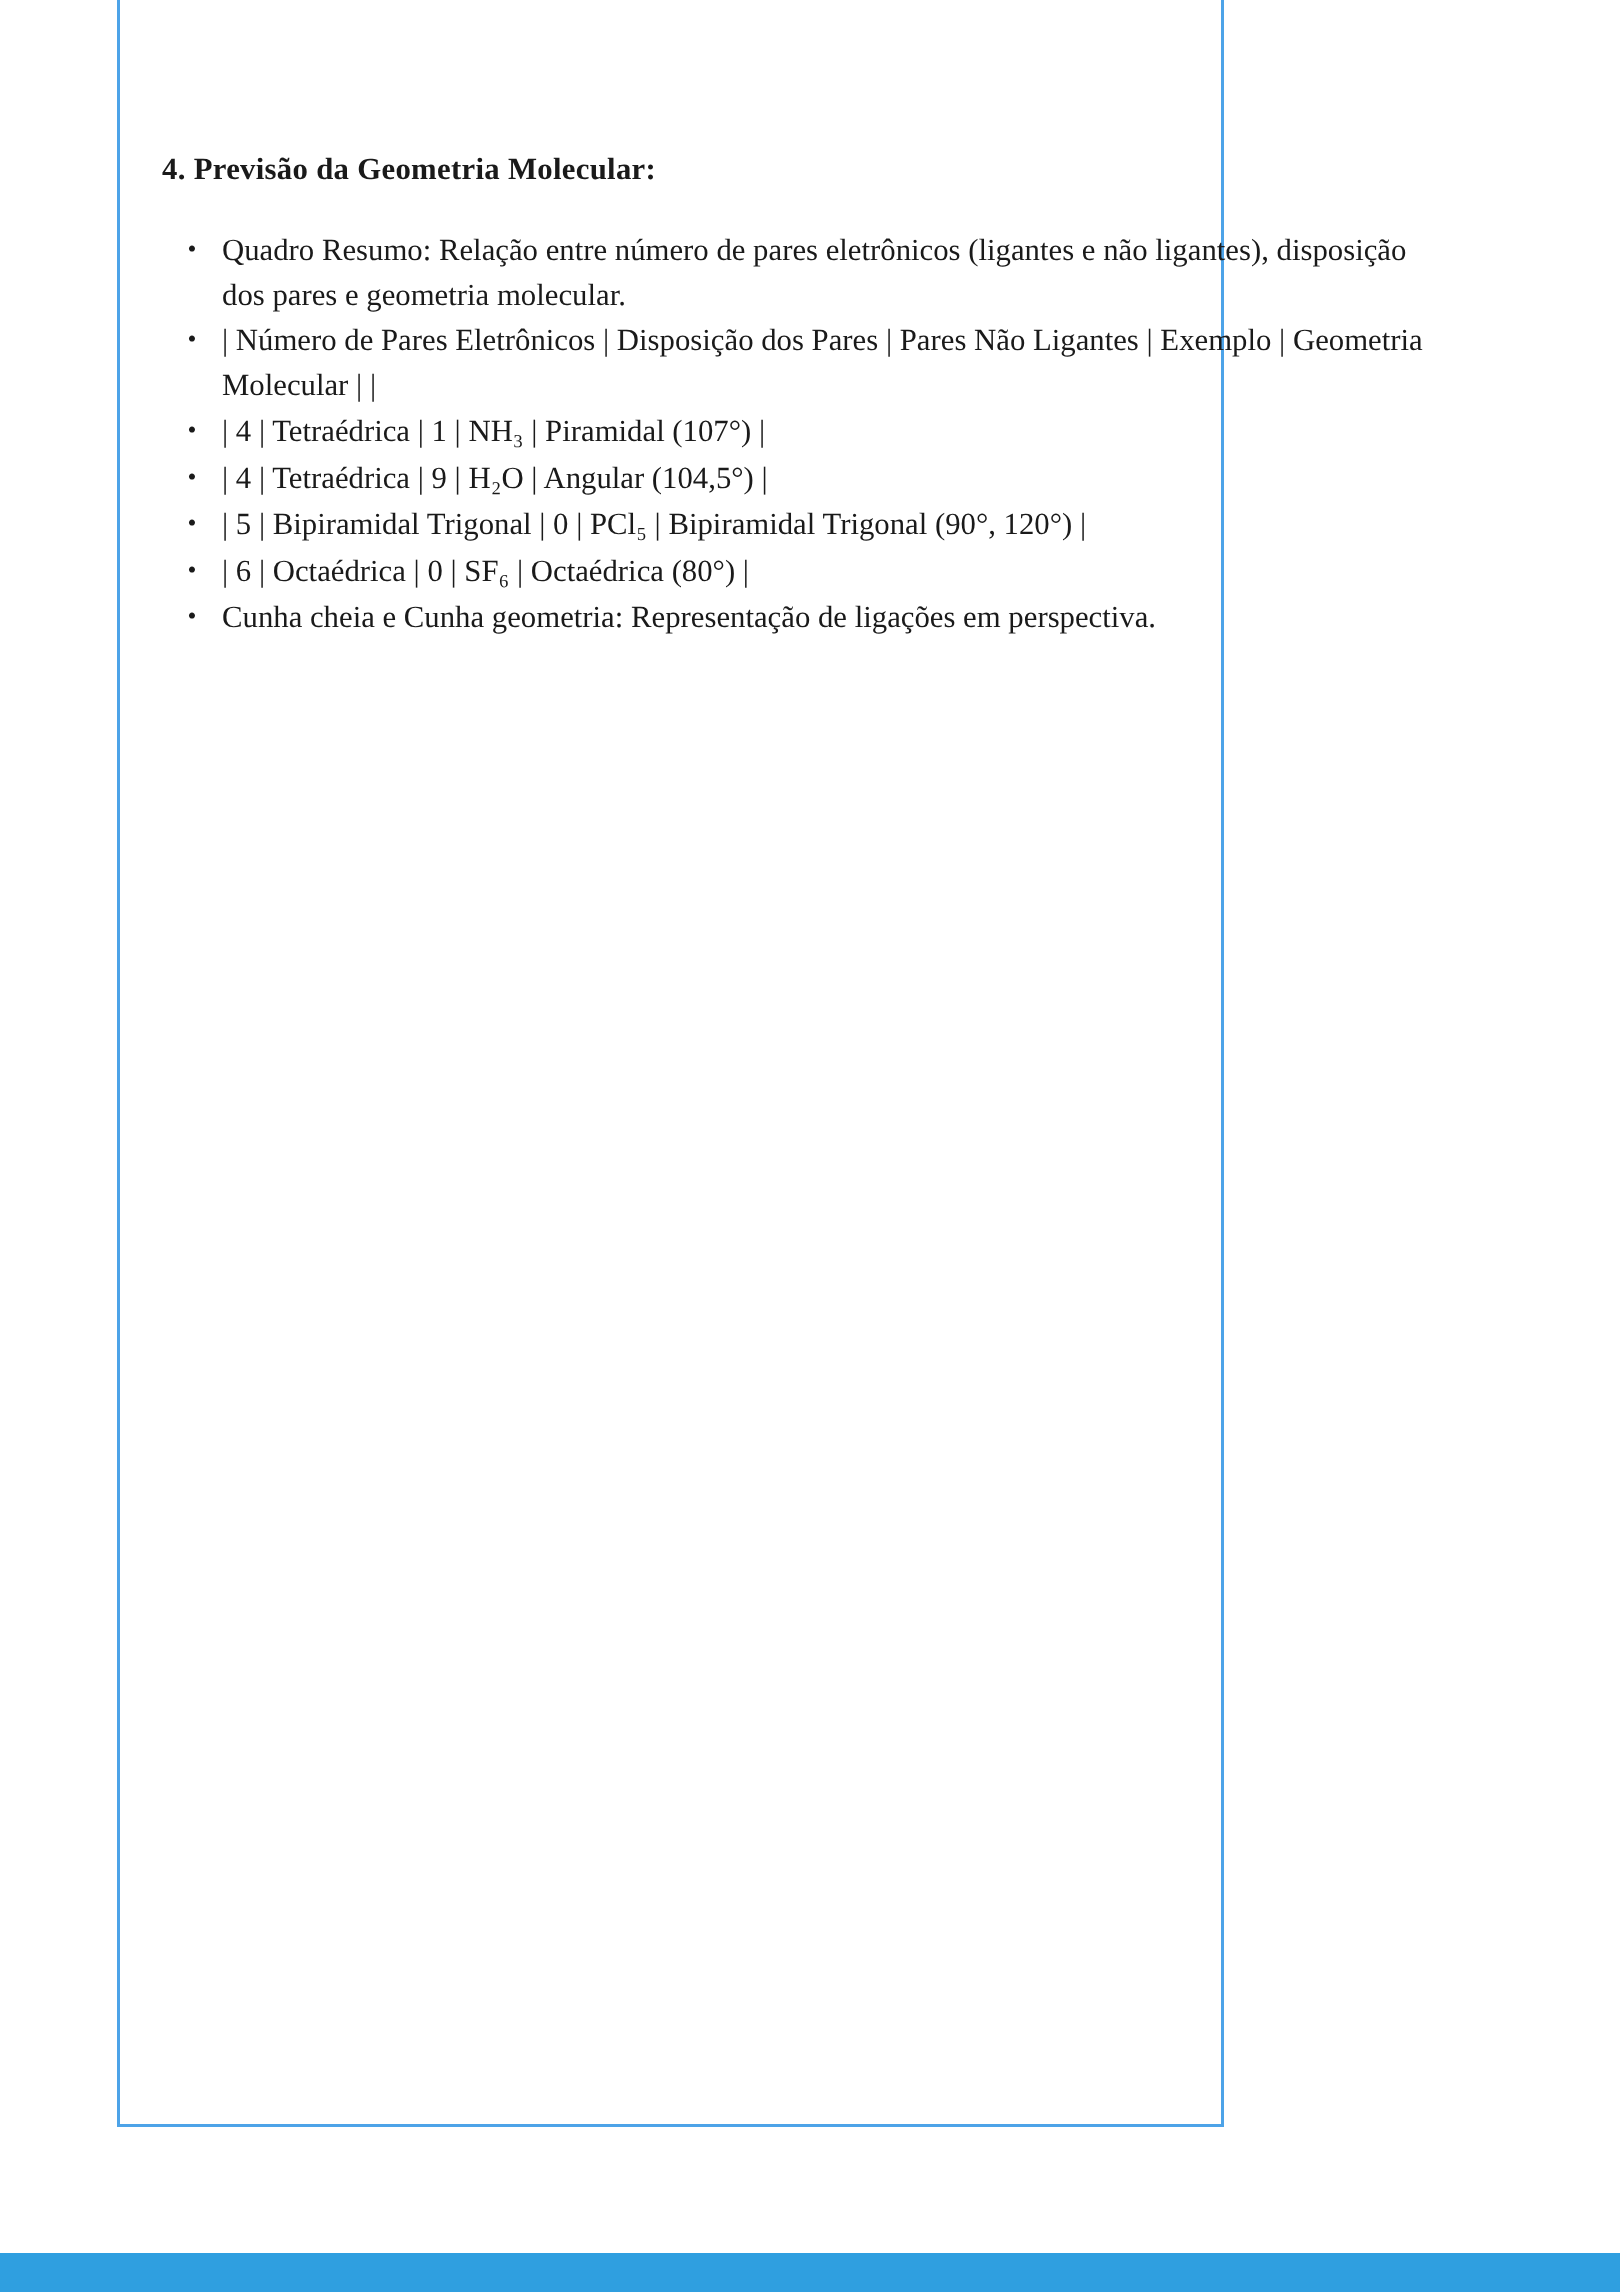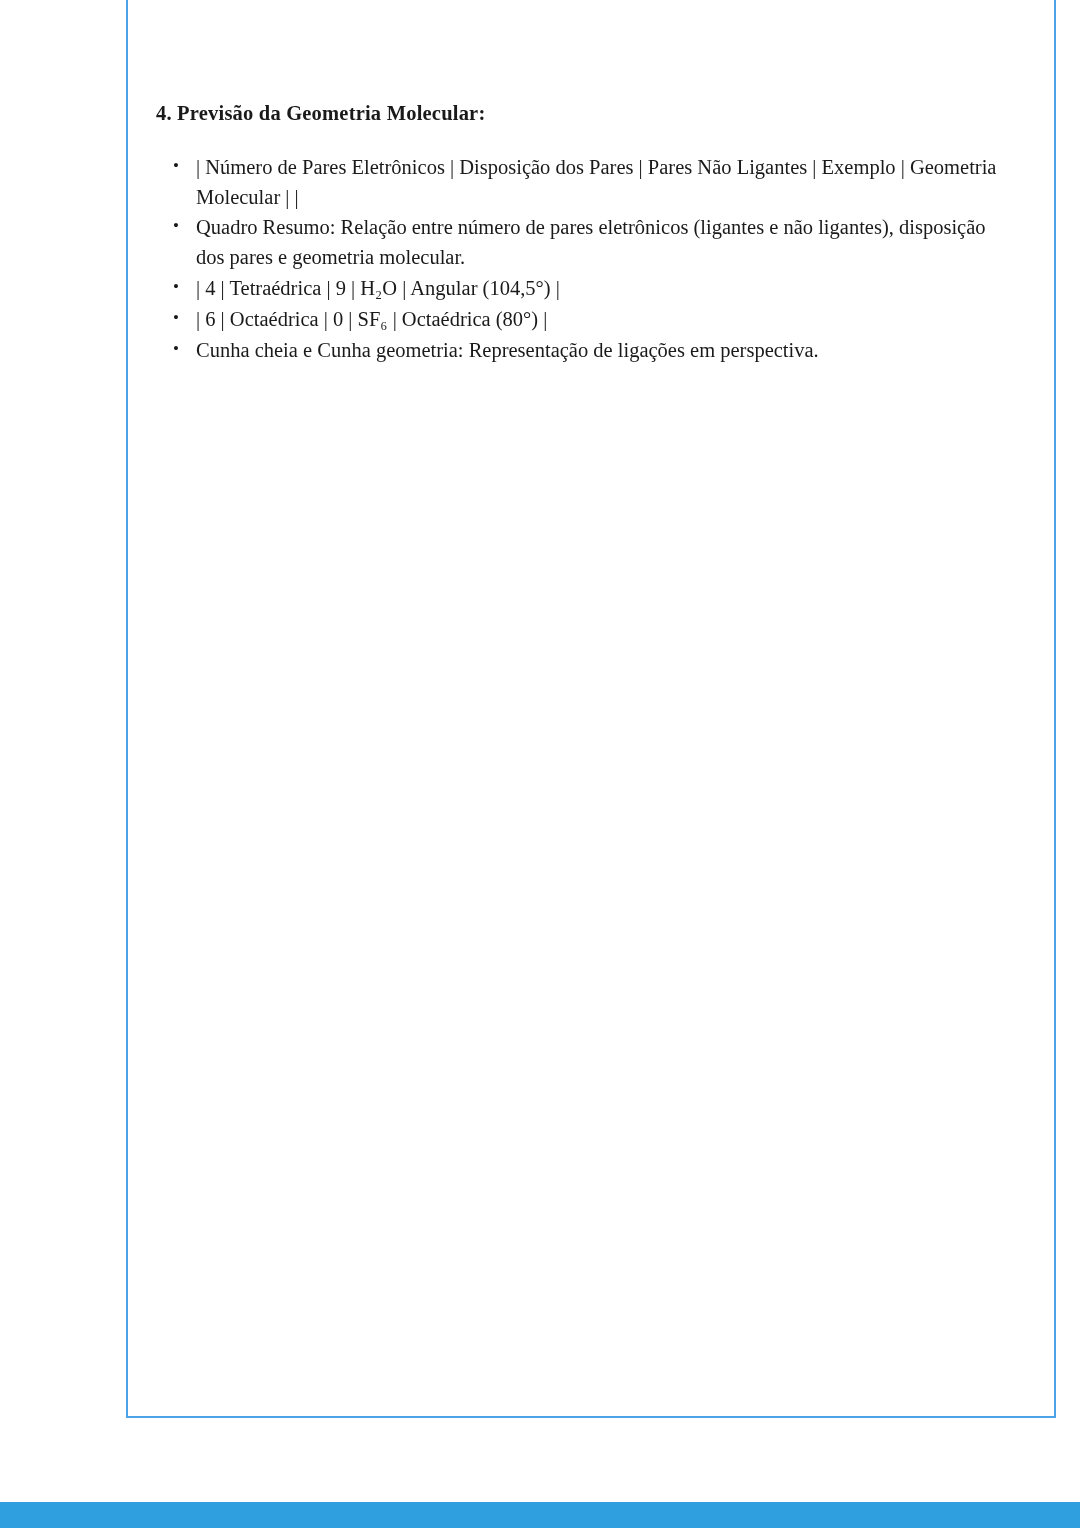--- a/index.html
+++ b/index.html
@@ -15,27 +15,26 @@
     font-family: "Liberation Serif", serif;
     color: #1a1a1a;
     overflow: hidden;
   }
 
   
   .page-frame {
     position: absolute;
     left: 78px;
     top: 0px;
-    width: 930px;
+    width: 738px;
     height: 1418px;
     border: 2px solid #4da3e8;
     border-top: none;
     box-sizing: border-box;
     background: #ffffff;
-    margin-left: 48px;
   }
 
   
   .bottom-bar {
     position: absolute;
     left: 0;
     bottom: 0;
     width: 1080px;
     height: 26px;
     background: #2f9fe0;
@@ -89,27 +88,33 @@
 </head>
 <body>
 
 <div class="page-frame">
   <div class="content">
 
     <h2 class="section-title">4. Previsão da Geometria Molecular:</h2>
 
     <ul class="bullets">
       <li>
+        <span>Quadro Resumo: Relação entre número de pares eletrônicos (ligantes e não ligantes), disposição dos pares e geometria molecular.</span>
+      </li>
+      <li>
         <span>| Número de Pares Eletrônicos | Disposição dos Pares | Pares Não Ligantes | Exemplo | Geometria Molecular | |</span>
       </li>
       <li>
-        <span>Quadro Resumo: Relação entre número de pares eletrônicos (ligantes e não ligantes), disposição dos pares e geometria molecular.</span>
+        <span>| 4 | Tetraédrica | 1 | NH₃ | Piramidal (107°) |</span>
       </li>
       <li>
         <span>| 4 | Tetraédrica | 9 | H₂O | Angular (104,5°) |</span>
+      </li>
+      <li>
+        <span>| 5 | Bipiramidal Trigonal | 0 | PCl₅ | Bipiramidal Trigonal (90°, 120°) |</span>
       </li>
       <li>
         <span>| 6 | Octaédrica | 0 | SF₆ | Octaédrica (80°) |</span>
       </li>
       <li>
         <span>Cunha cheia e Cunha geometria: Representação de ligações em perspectiva.</span>
       </li>
     </ul>
 
   </div>

